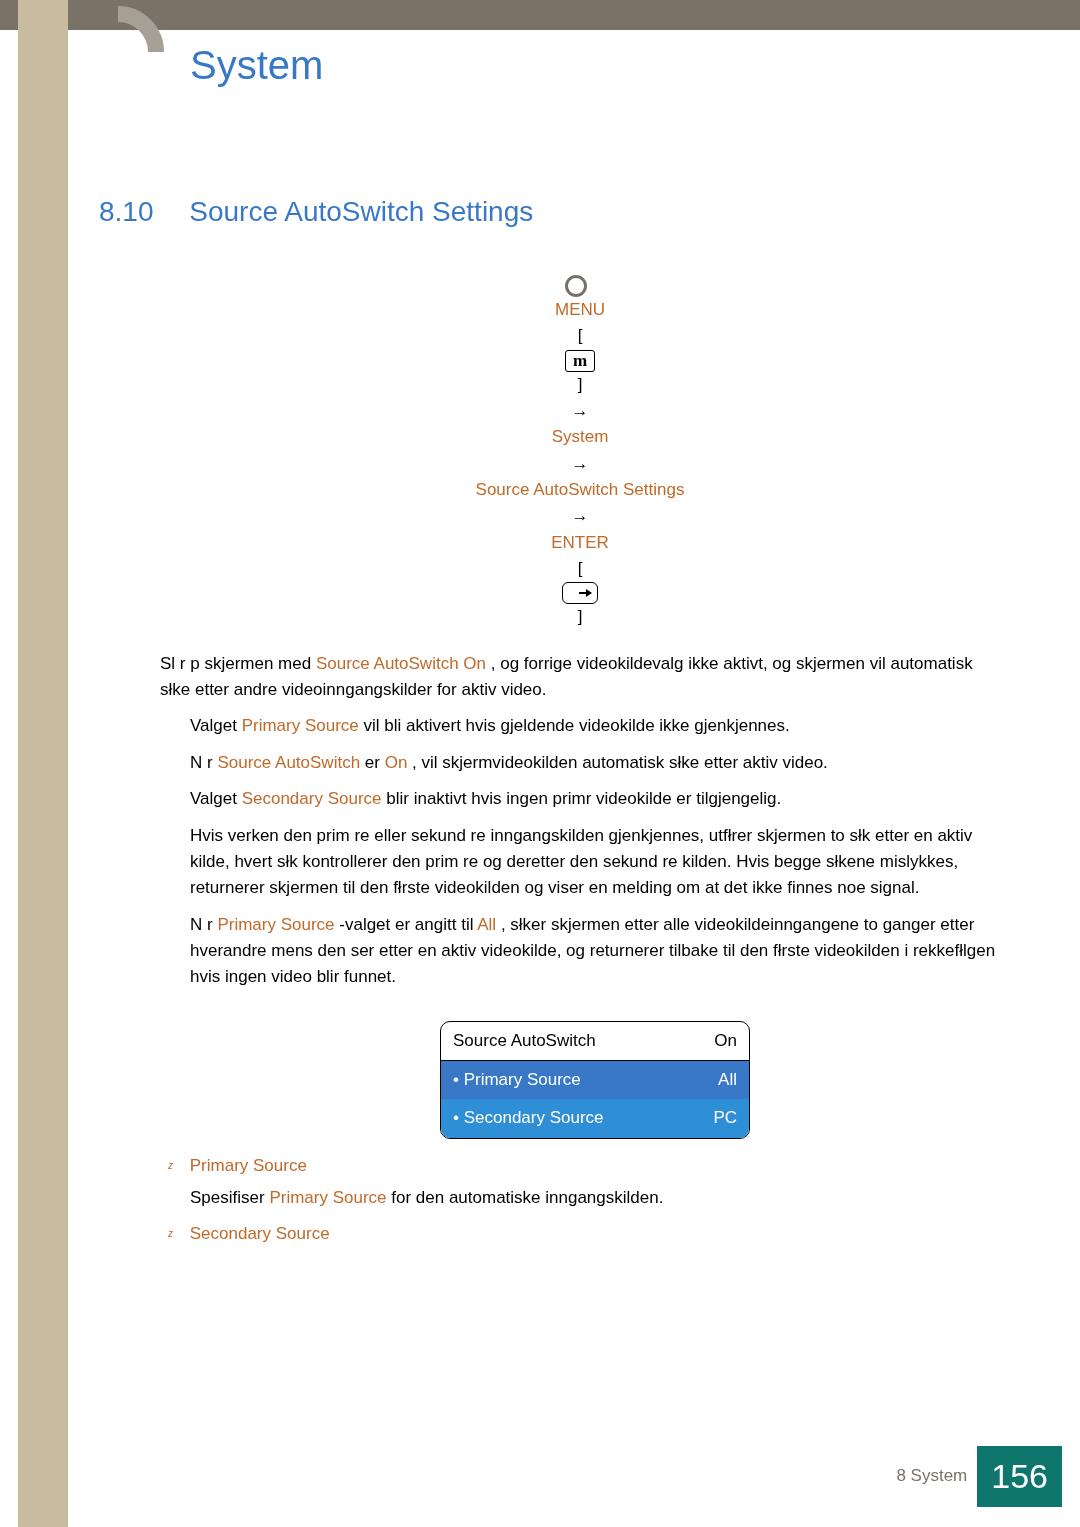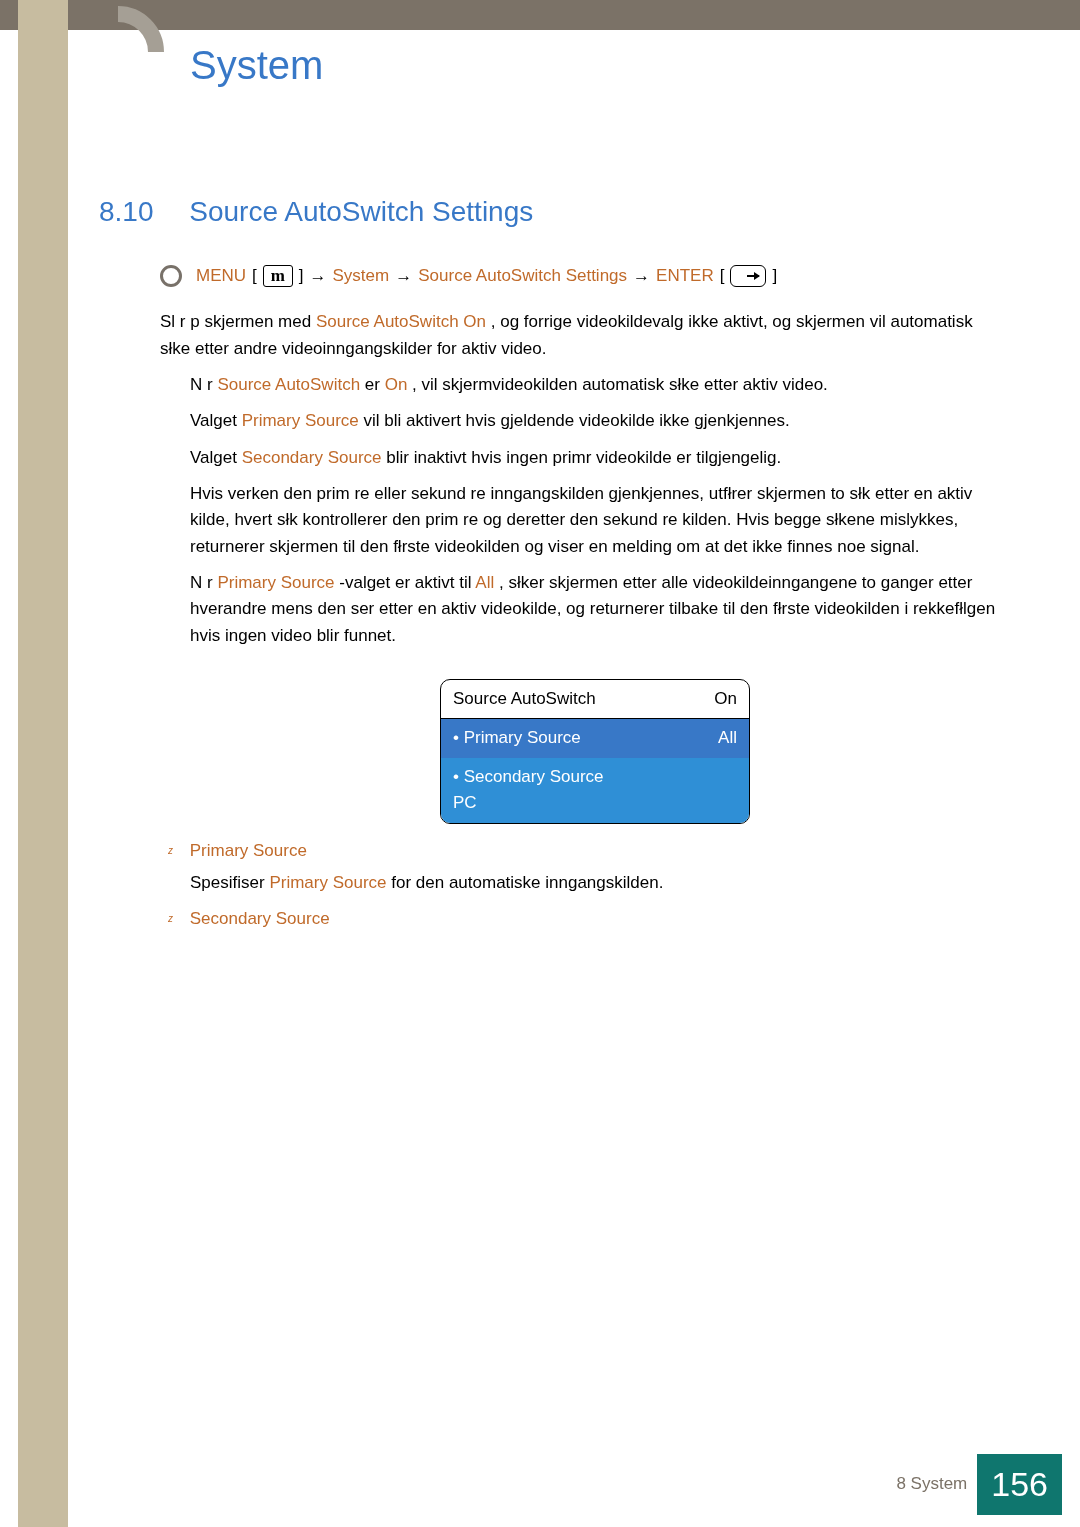--- a/index.html
+++ b/index.html
@@ -52,23 +52,23 @@
   .section-num { margin-right: 28px; }
   .content {
     position: absolute;
     top: 255px;
     left: 160px;
     width: 840px;
   }
   .nav-line {
     display: flex;
     align-items: center;
-    gap: 6px;
-    margin-top: 8px;
+    margin-top: 20px;
     margin-bottom: 20px;
+    flex-direction: column;
   }
   .nav-circle {
     width: 22px; height: 22px;
     border: 3px solid #787169;
     border-radius: 50%;
     margin-right: 8px;
     flex: none;
   }
   .hl { color: #c06a2a; }
   .menu-box {
@@ -132,30 +132,30 @@
   .osd-row {
     display: flex;
     justify-content: space-between;
     padding: 6px 12px;
     font-size: 17px;
   }
   .osd-row.top {
     border-bottom: 1px solid #000;
   }
   .osd-row.blue1 { background: #3878c7; color: #fff; align-items: center; }
-  .osd-row.blue2 { background: #2f8fd6; color: #fff; flex-direction: column; }
+  .osd-row.blue2 { background: #2f8fd6; color: #fff; }
   .caption {
     text-align: center;
     width: 100%;
     margin-bottom: 14px;
   }
   .block { margin-left: 30px; }
   .footer-bar {
     position: absolute;
-    bottom: 12px;
+    bottom: 20px;
     right: 18px;
     display: flex;
     align-items: center;
   }
   .footer-chapter { color: #7b7267; font-size: 17px; margin-right: 10px; }
   .page-box {
     background: #0f766e;
     color: #fff;
     font-size: 34px;
     padding: 4px 14px;
@@ -199,41 +199,41 @@
     <span>Sl r p  skjermen med </span>
     <span class="hl">Source AutoSwitch</span>
     <span>  </span>
     <span class="hl">On</span>
     <span>, og forrige videokildevalg ikke aktivt, og skjermen vil automatisk słke etter andre videoinngangskilder for aktiv video.</span>
   </p>
 
 
   <div class="block">
     <p>
+      <span>Valget </span>
+      <span class="hl">Primary Source</span>
+      <span> vil bli aktivert hvis gjeldende videokilde ikke gjenkjennes.</span>
+    </p>
+    <p>
       <span>N r </span>
       <span class="hl">Source AutoSwitch</span>
       <span>  er </span>
       <span class="hl">On</span>
       <span>, vil skjermvideokilden automatisk słke etter aktiv video.</span>
     </p>
     <p>
       <span>Valget </span>
-      <span class="hl">Primary Source</span>
-      <span> vil bli aktivert hvis gjeldende videokilde ikke gjenkjennes.</span>
-    </p>
-    <p>
-      <span>Valget </span>
       <span class="hl">Secondary Source</span>
       <span> blir inaktivt hvis ingen primr videokilde er tilgjengelig.</span>
     </p>
     <p>Hvis verken den prim re eller sekund re inngangskilden gjenkjennes, utfłrer skjermen to słk etter en aktiv kilde, hvert słk kontrollerer den prim re og deretter den sekund re kilden. Hvis begge słkene mislykkes, returnerer skjermen til den fłrste videokilden og viser en melding om at det ikke finnes noe signal.</p>
     <p>
       <span>N r </span>
       <span class="hl">Primary Source</span>
-      <span> -valget er aktivt til </span>
+      <span> -valget er angitt til </span>
       <span class="hl">All</span>
       <span>, słker skjermen etter alle videokildeinngangene to ganger etter hverandre mens den ser etter en aktiv videokilde, og returnerer tilbake til den fłrste videokilden i rekkefłlgen hvis ingen video blir funnet.</span>
     </p>
 
     <div class="osd">
       <div class="osd-row top">
         <span>Source AutoSwitch</span>
         <span>On</span>
       </div>
       <div class="osd-row blue1">

